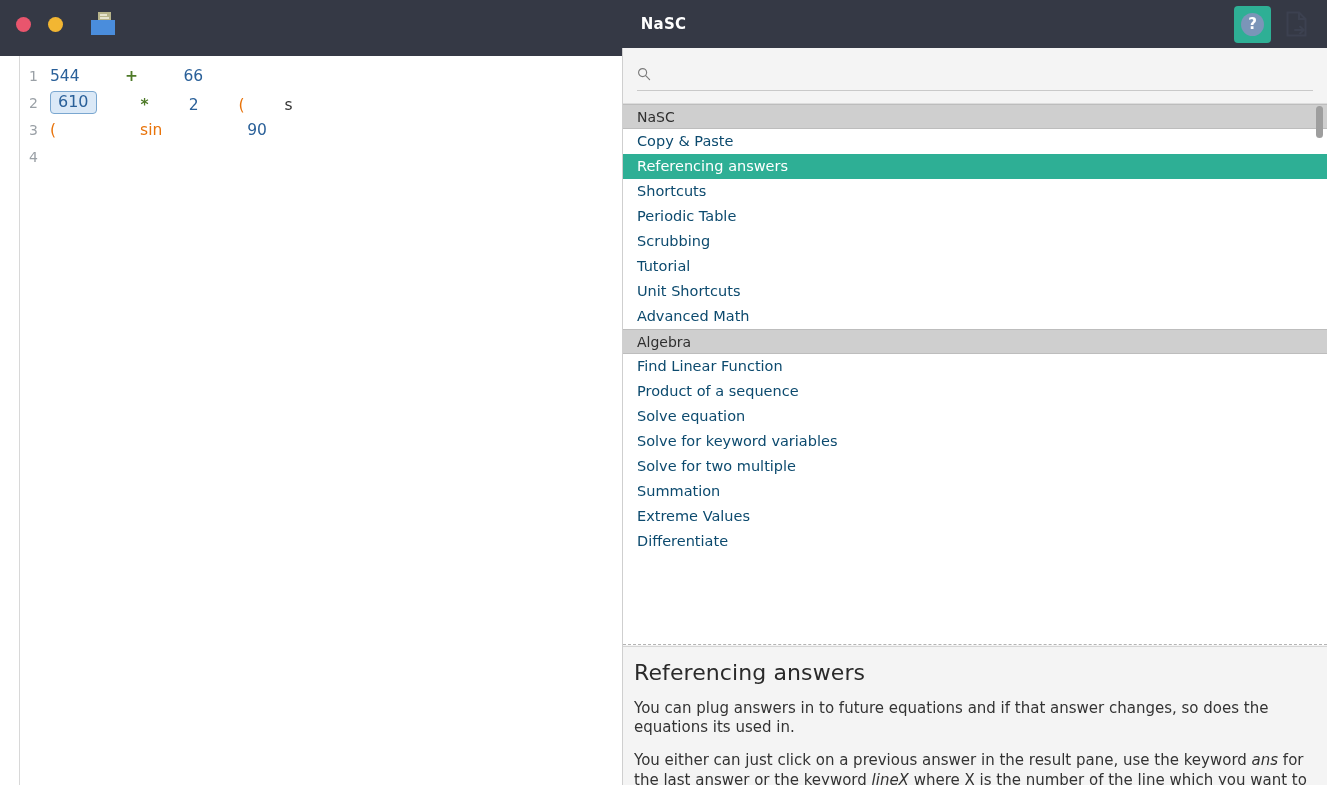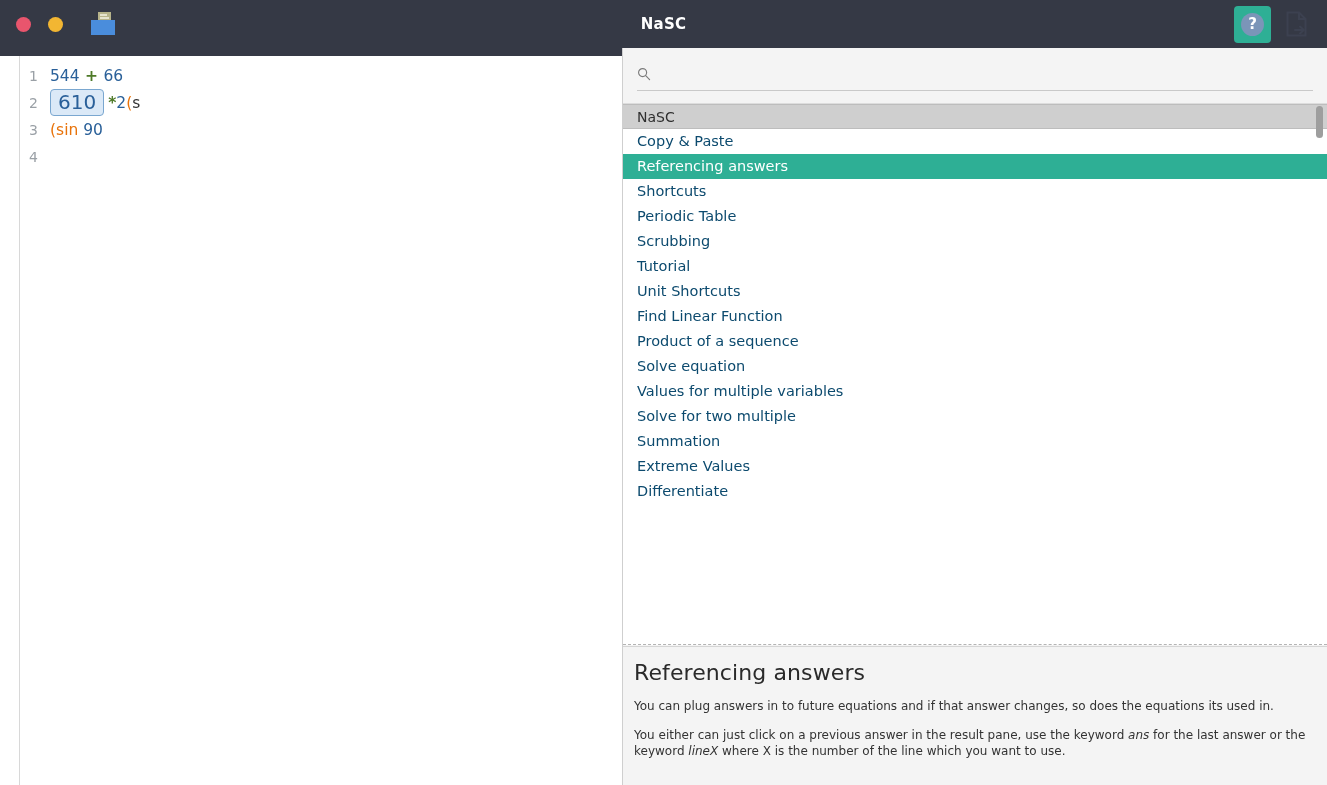--- a/index.html
+++ b/index.html
@@ -155,35 +155,36 @@
     color: #9aa0a6;
     font-size: 14px;
     flex: 0 0 auto;
     margin-right: 12px;
   }
   .code {
     color: #2a6099;
     font-size: 15.5px;
     white-space: pre;
     display: flex;
-    align-items: center;
+    align-items: flex-end;
+    gap: 40px;
   }
   .tok-num { color: #2a6099; }
   .tok-op { color: #4e7a28; font-weight: bold; }
-  .tok-fn { color: #e8730a; }
+  .tok-fn { color: #e8730a; margin-left: 44px; }
   .tok-paren { color: #e8730a; }
   .tok-plain { color: #333333; }
   .ansref {
     display: inline-block;
     border: 1px solid #7aa7d0;
     background: #dbe9f7;
     border-radius: 4px;
     color: #2a6099;
     padding: 1px 7px 2px 7px;
-    font-size: 20px;
+    font-size: 16px;
     line-height: 1.1;
     margin-right: 4px;
   }
 
   
   .help-pane {
     position: absolute;
     left: 622px; top: 48px;
     width: 705px; height: 737px;
     background: #f4f4f4;
@@ -275,21 +276,21 @@
     padding: 13px 10px 0 11px;
   }
   .detail h1 {
     font-size: 22px;
     font-weight: normal;
     color: #2a2a2a;
     margin-bottom: 14px;
     letter-spacing: 0.1px;
   }
   .detail p {
-    font-size: 12px;
+    font-size: 15px;
     color: #333333;
     line-height: 1.28;
     margin-bottom: 14px;
   }
   .detail em { }
 </style>
 </head>
 <body>
 
 <div id="app">
@@ -363,24 +364,26 @@
     <div class="list-scroll">
       <div class="list-inner" id="help-list">
           <div class="grp">NaSC</div>
           <div class="row">Copy &amp; Paste</div>
           <div class="row sel">Referencing answers</div>
           <div class="row">Shortcuts</div>
           <div class="row">Periodic Table</div>
           <div class="row">Scrubbing</div>
           <div class="row">Tutorial</div>
           <div class="row">Unit Shortcuts</div>
+          <div class="row">Advanced Math</div>
+          <div class="grp">Algebra</div>
           <div class="row">Find Linear Function</div>
           <div class="row">Product of a sequence</div>
           <div class="row">Solve equation</div>
-          <div class="row">Values for multiple variables</div>
+          <div class="row">Solve for keyword variables</div>
           <div class="row">Solve for two multiple</div>
           <div class="row">Summation</div>
           <div class="row">Extreme Values</div>
           <div class="row">Differentiate</div>
         </div>
       <div class="vscroll"></div>
       <div class="dashed-sep"></div>
     </div>
 
     <div class="detail">

